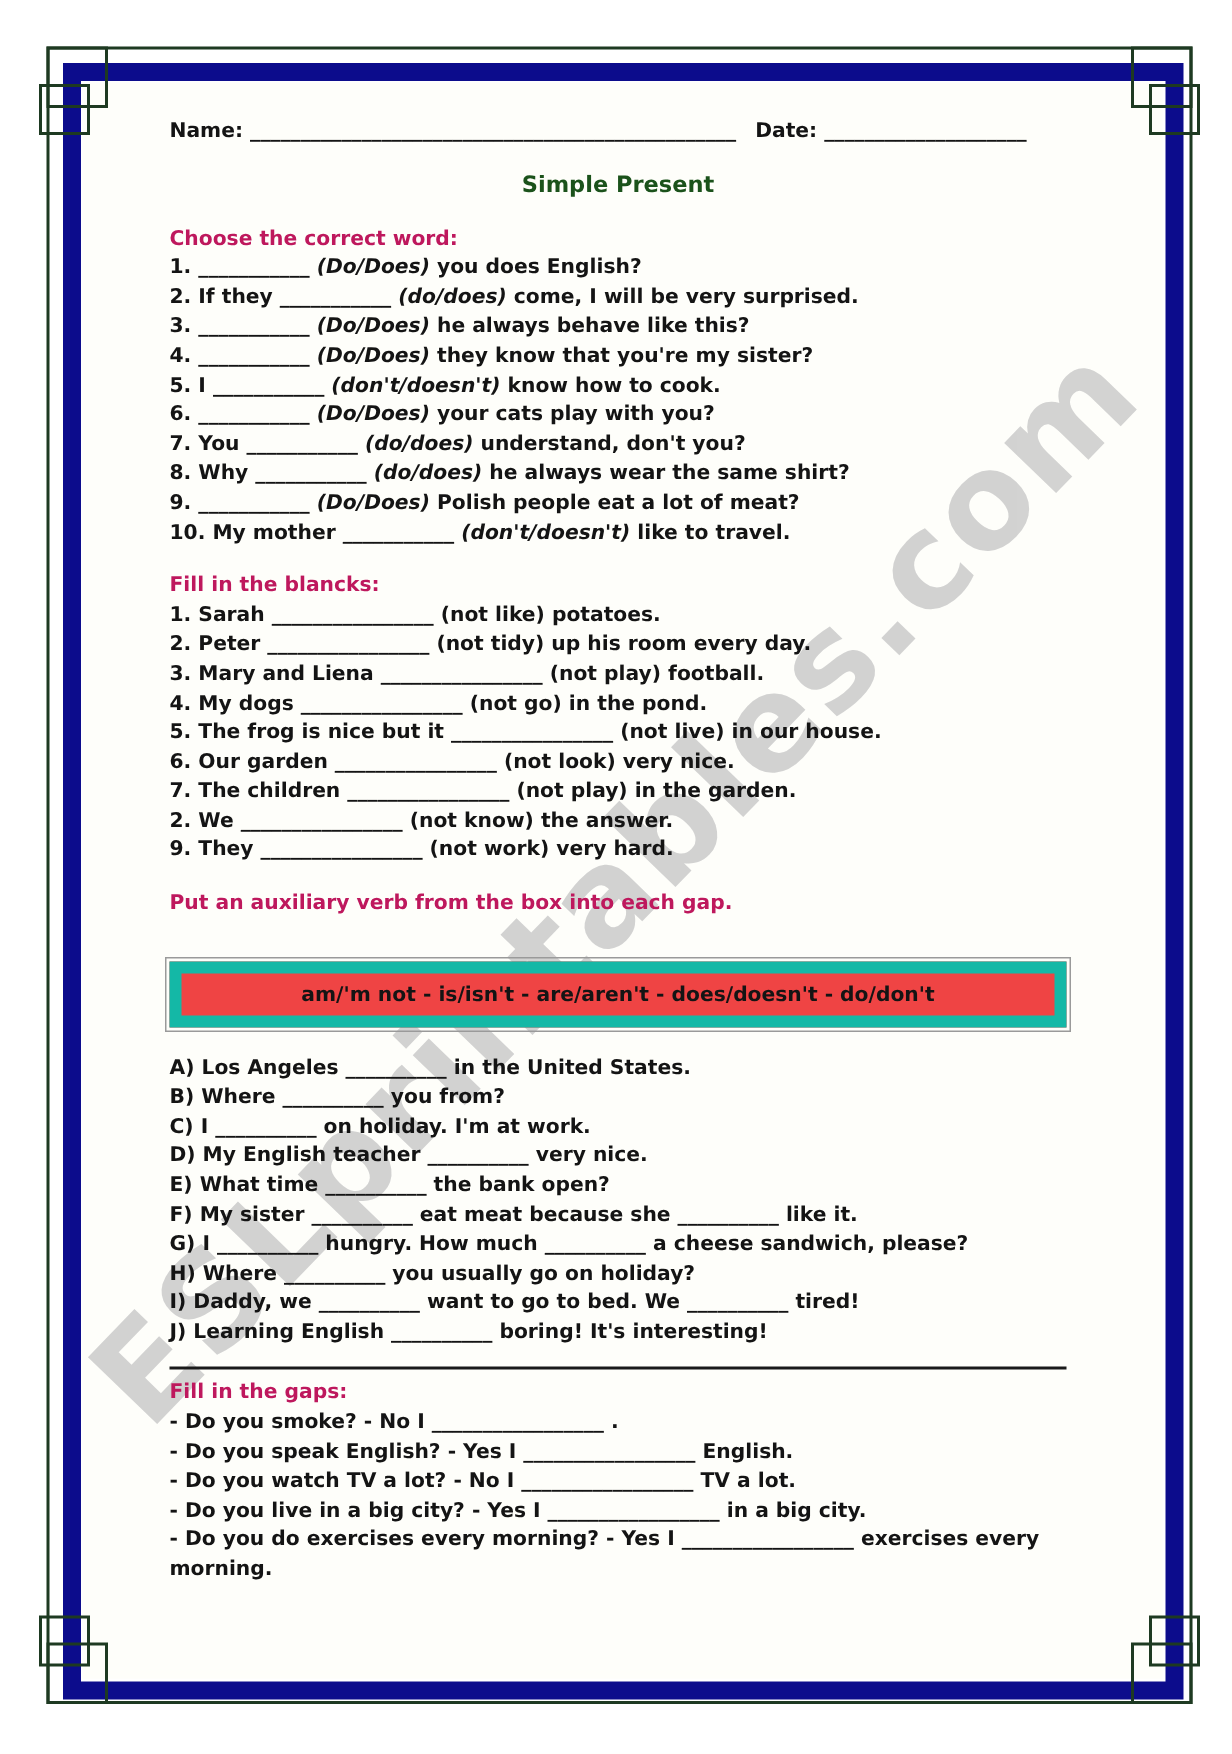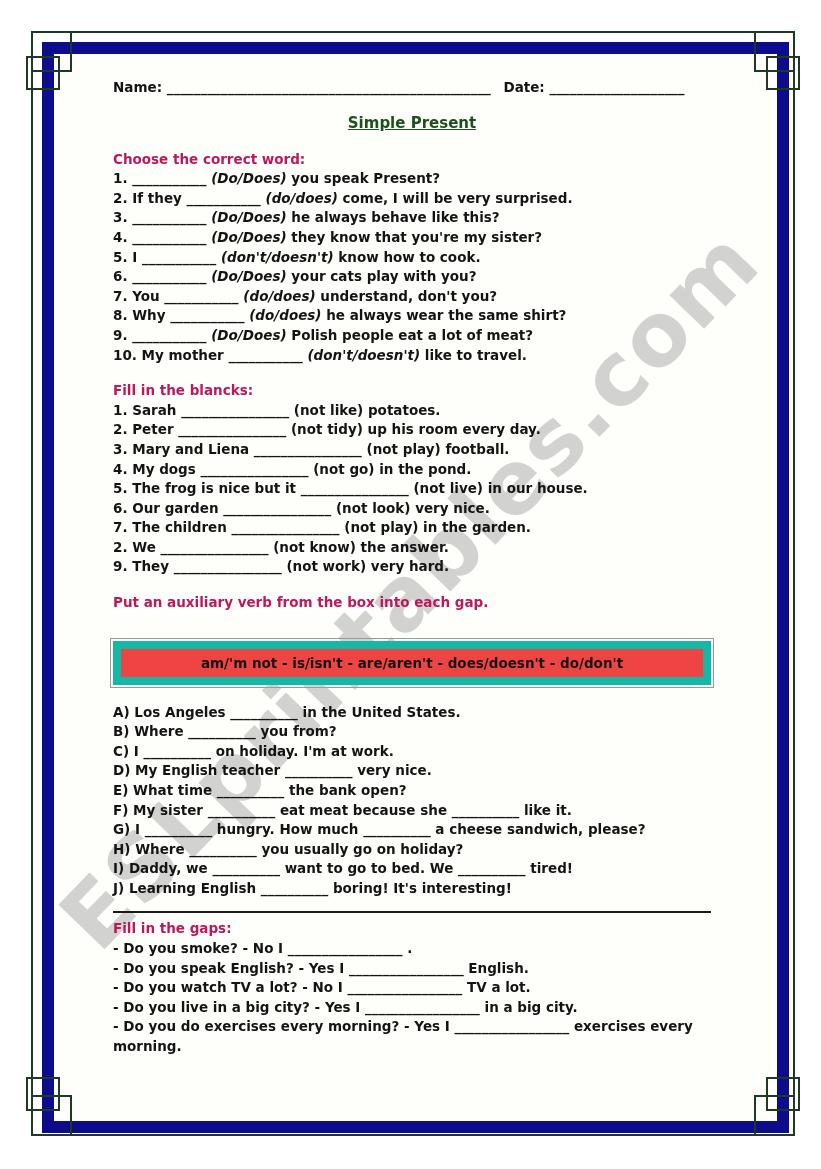--- a/index.html
+++ b/index.html
@@ -25,21 +25,21 @@
     text-align:center;transform:rotate(-46deg);
     font-size:88px;font-weight:bold;letter-spacing:2px;
     color:#c8c8c8;opacity:.8;z-index:1;white-space:nowrap;
   }
   
   .content{position:absolute;left:113px;top:78px;width:598px;z-index:2;
     font-size:13.5px;font-weight:bold;line-height:19.6px;}
   .nameRow{white-space:nowrap;}
   .nameRow .dateLbl{margin-left:8px;}
   .pageTitle{margin-top:14px;text-align:center;font-size:15px;color:#1b521b;
-    text-decoration:underline;line-height:22px;}
+    line-height:22px;}
   .secHead{margin-top:16px;color:#be185d;}
   .line{white-space:normal;}
   .it{font-style:italic;margin-top:36px;}
   .wordBox{margin-top:28px;border:8px solid #14b8a6;outline:1px solid #9a9a9a;outline-offset:2px;
     height:28px;line-height:28px;text-align:center;background:#ef4444;}
   .listA{margin-top:18px;}
   .rule{margin-top:12px;border:none;border-top:2px solid #1a1a1a;height:0;}
   .gapsHead{margin-top:4px;color:#be185d;}
 </style>
 </head>
@@ -67,21 +67,21 @@
     <span class="dateLbl">Date:</span>
     <span>____________________</span>
   </div>
 
   <div class="pageTitle">Simple Present</div>
 
   <div>
     <div class="secHead">Choose the correct word:</div>
     <div>
 
-        <div class="line"><span>1. ___________ </span><span class="it">(Do/Does)</span><span> you speak Present?</span></div>
+        <div class="line"><span>1. ___________ </span><span class="it">(Do/Does)</span><span> you does English?</span></div>
 
         <div class="line"><span>2. If they ___________ </span><span class="it">(do/does)</span><span> come, I will be very surprised.</span></div>
 
         <div class="line"><span>3. ___________ </span><span class="it">(Do/Does)</span><span> he always behave like this?</span></div>
 
         <div class="line"><span>4. ___________ </span><span class="it">(Do/Does)</span><span> they know that you're my sister?</span></div>
 
         <div class="line"><span>5. I ___________ </span><span class="it">(don't/doesn't)</span><span> know how to cook.</span></div>
 
         <div class="line"><span>6. ___________ </span><span class="it">(Do/Does)</span><span> your cats play with you?</span></div>

